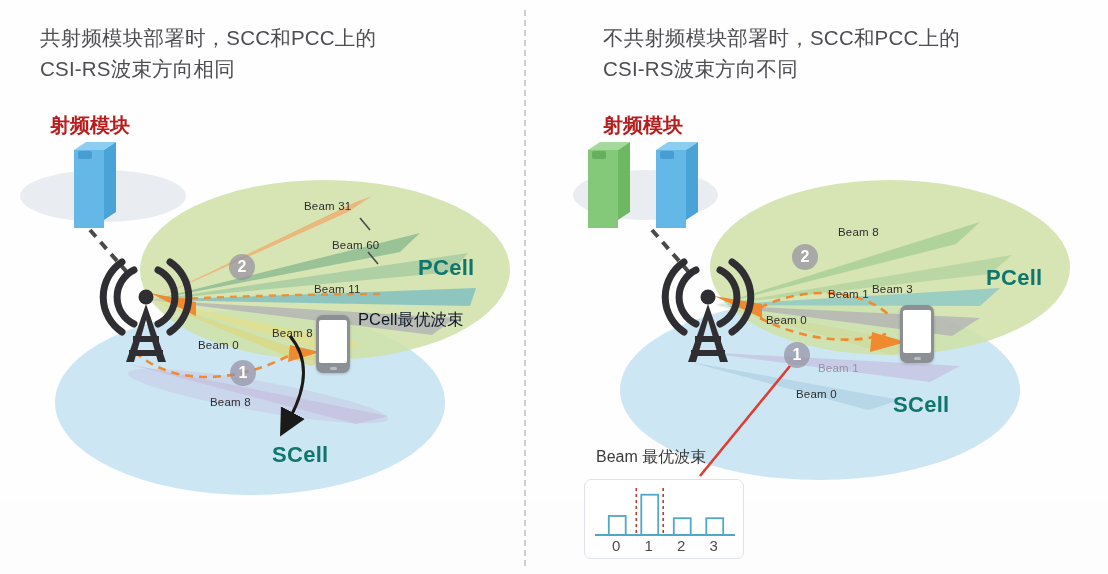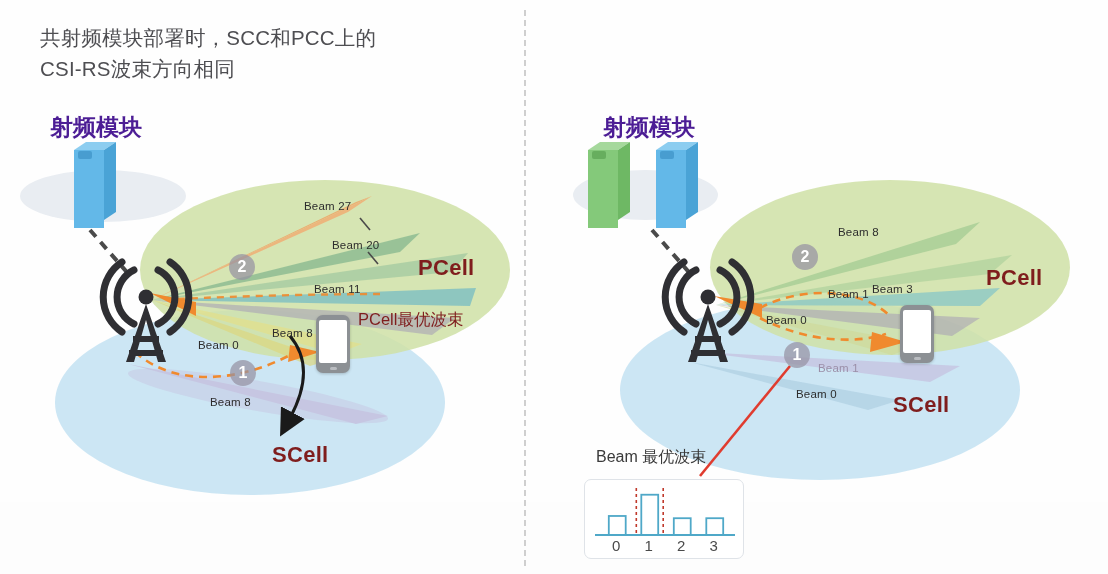--- a/index.html
+++ b/index.html
@@ -26,23 +26,23 @@
     color: #4e4e52;
     letter-spacing: .2px;
     white-space: pre-line;
     font-family: "Liberation Sans", "DejaVu Sans", sans-serif;
   }
   .title-left  { left: 40px;  top: 22px; }
   .title-right { left: 603px; top: 22px; }
 
   .rf-label {
     position: absolute;
-    font-size: 23px;
+    font-size: 20px;
     font-weight: bold;
-    color: #4c1d95;
+    color: #b91c1c;
   }
   .rf-label-left  { left: 50px;  top: 112px; }
   .rf-label-right { left: 603px; top: 112px; }
 
   
   .platform {
     position: absolute;
     background: #e9edf2;
     border-radius: 50%;
   }
@@ -74,21 +74,21 @@
     position: absolute;
     border-radius: 50%;
   }
   .cell-p { background: #cfe0a6; opacity: .85; }
   .cell-s { background: #c3e2f2; opacity: .85; }
 
   .cell-label {
     position: absolute;
     font-size: 22px;
     font-weight: bold;
-    color: #7f1d1d;
+    color: #0f766e;
     letter-spacing: .3px;
   }
 
   
   .beams { position: absolute; left: 0; top: 0; pointer-events: none; }
 
   
   .beam-label {
     position: absolute;
     font-size: 11.5px;
@@ -129,21 +129,21 @@
   .phone .home {
     position: absolute; left: 13.5px; bottom: 3px;
     width: 7px; height: 3.5px; border-radius: 2px;
     background: #b9bcc0;
   }
 
   
   .opt-label {
     position: absolute;
     font-size: 16.5px;
-    color: #7f1d1d;
+    color: #0f172a;
     white-space: nowrap;
     text-align: right;
   }
 
   
   .chart-card {
     position: absolute;
     left: 584px; top: 479px;
     width: 160px; height: 80px;
     background: #ffffff;
@@ -268,39 +268,41 @@
       <path d="M70,0 A42,42 0 0 1 70,70" fill="none" stroke="#2f2f33" stroke-width="7" stroke-linecap="round"></path>
 
       <circle cx="46" cy="35" r="7.5" fill="#2f2f33"></circle>
 
       <path d="M46,42 L26,100 L34,100 L46,58 L58,100 L66,100 Z" fill="#2f2f33"></path>
       <rect x="33" y="74" width="26" height="6" fill="#2f2f33"></rect>
       <rect x="29" y="88" width="34" height="6" fill="#2f2f33"></rect>
     </g>
   </svg>
 
-  <div class="beam-label" style="left:304px; top:200px;">Beam 27</div>
-  <div class="beam-label" style="left:332px; top:239px;">Beam 20</div>
+  <div class="beam-label" style="left:304px; top:200px;">Beam 31</div>
+  <div class="beam-label" style="left:332px; top:239px;">Beam 60</div>
   <div class="beam-label" style="left:314px; top:283px;">Beam 11</div>
   <div class="beam-label" style="left:272px; top:327px;">Beam 8</div>
   <div class="beam-label" style="left:198px; top:339px;">Beam 0</div>
   <div class="beam-label" style="left:210px; top:396px;">Beam 8</div>
 
   <div class="marker" style="left:229px; top:254px;">2</div>
   <div class="marker" style="left:230px; top:360px;">1</div>
 
   <div class="phone" style="left:316px; top:315px;">
     <div class="screen"></div>
       <div class="home"></div>
   </div>
 
   <div class="cell-label" style="left:418px; top:255px;">PCell</div>
   <div class="cell-label" style="left:272px; top:442px;">SCell</div>
   <div class="opt-label" style="left:358px; top:309px;">PCell最优波束</div>
 
+  <div class="title title-right">不共射频模块部署时，SCC和PCC上的
+CSI-RS波束方向不同</div>
   <div class="rf-label rf-label-right">射频模块</div>
 
   <div class="platform" style="left:573px; top:170px; width:145px; height:50px;"></div>
 
   <div class="rfmod rf-green" style="left:588px; top:142px; width:42px; height:86px;">
     <div class="face-top"></div>
       <div class="face-side"></div>
     <div class="face-front"></div>
       <div class="clip"></div>
   </div>

